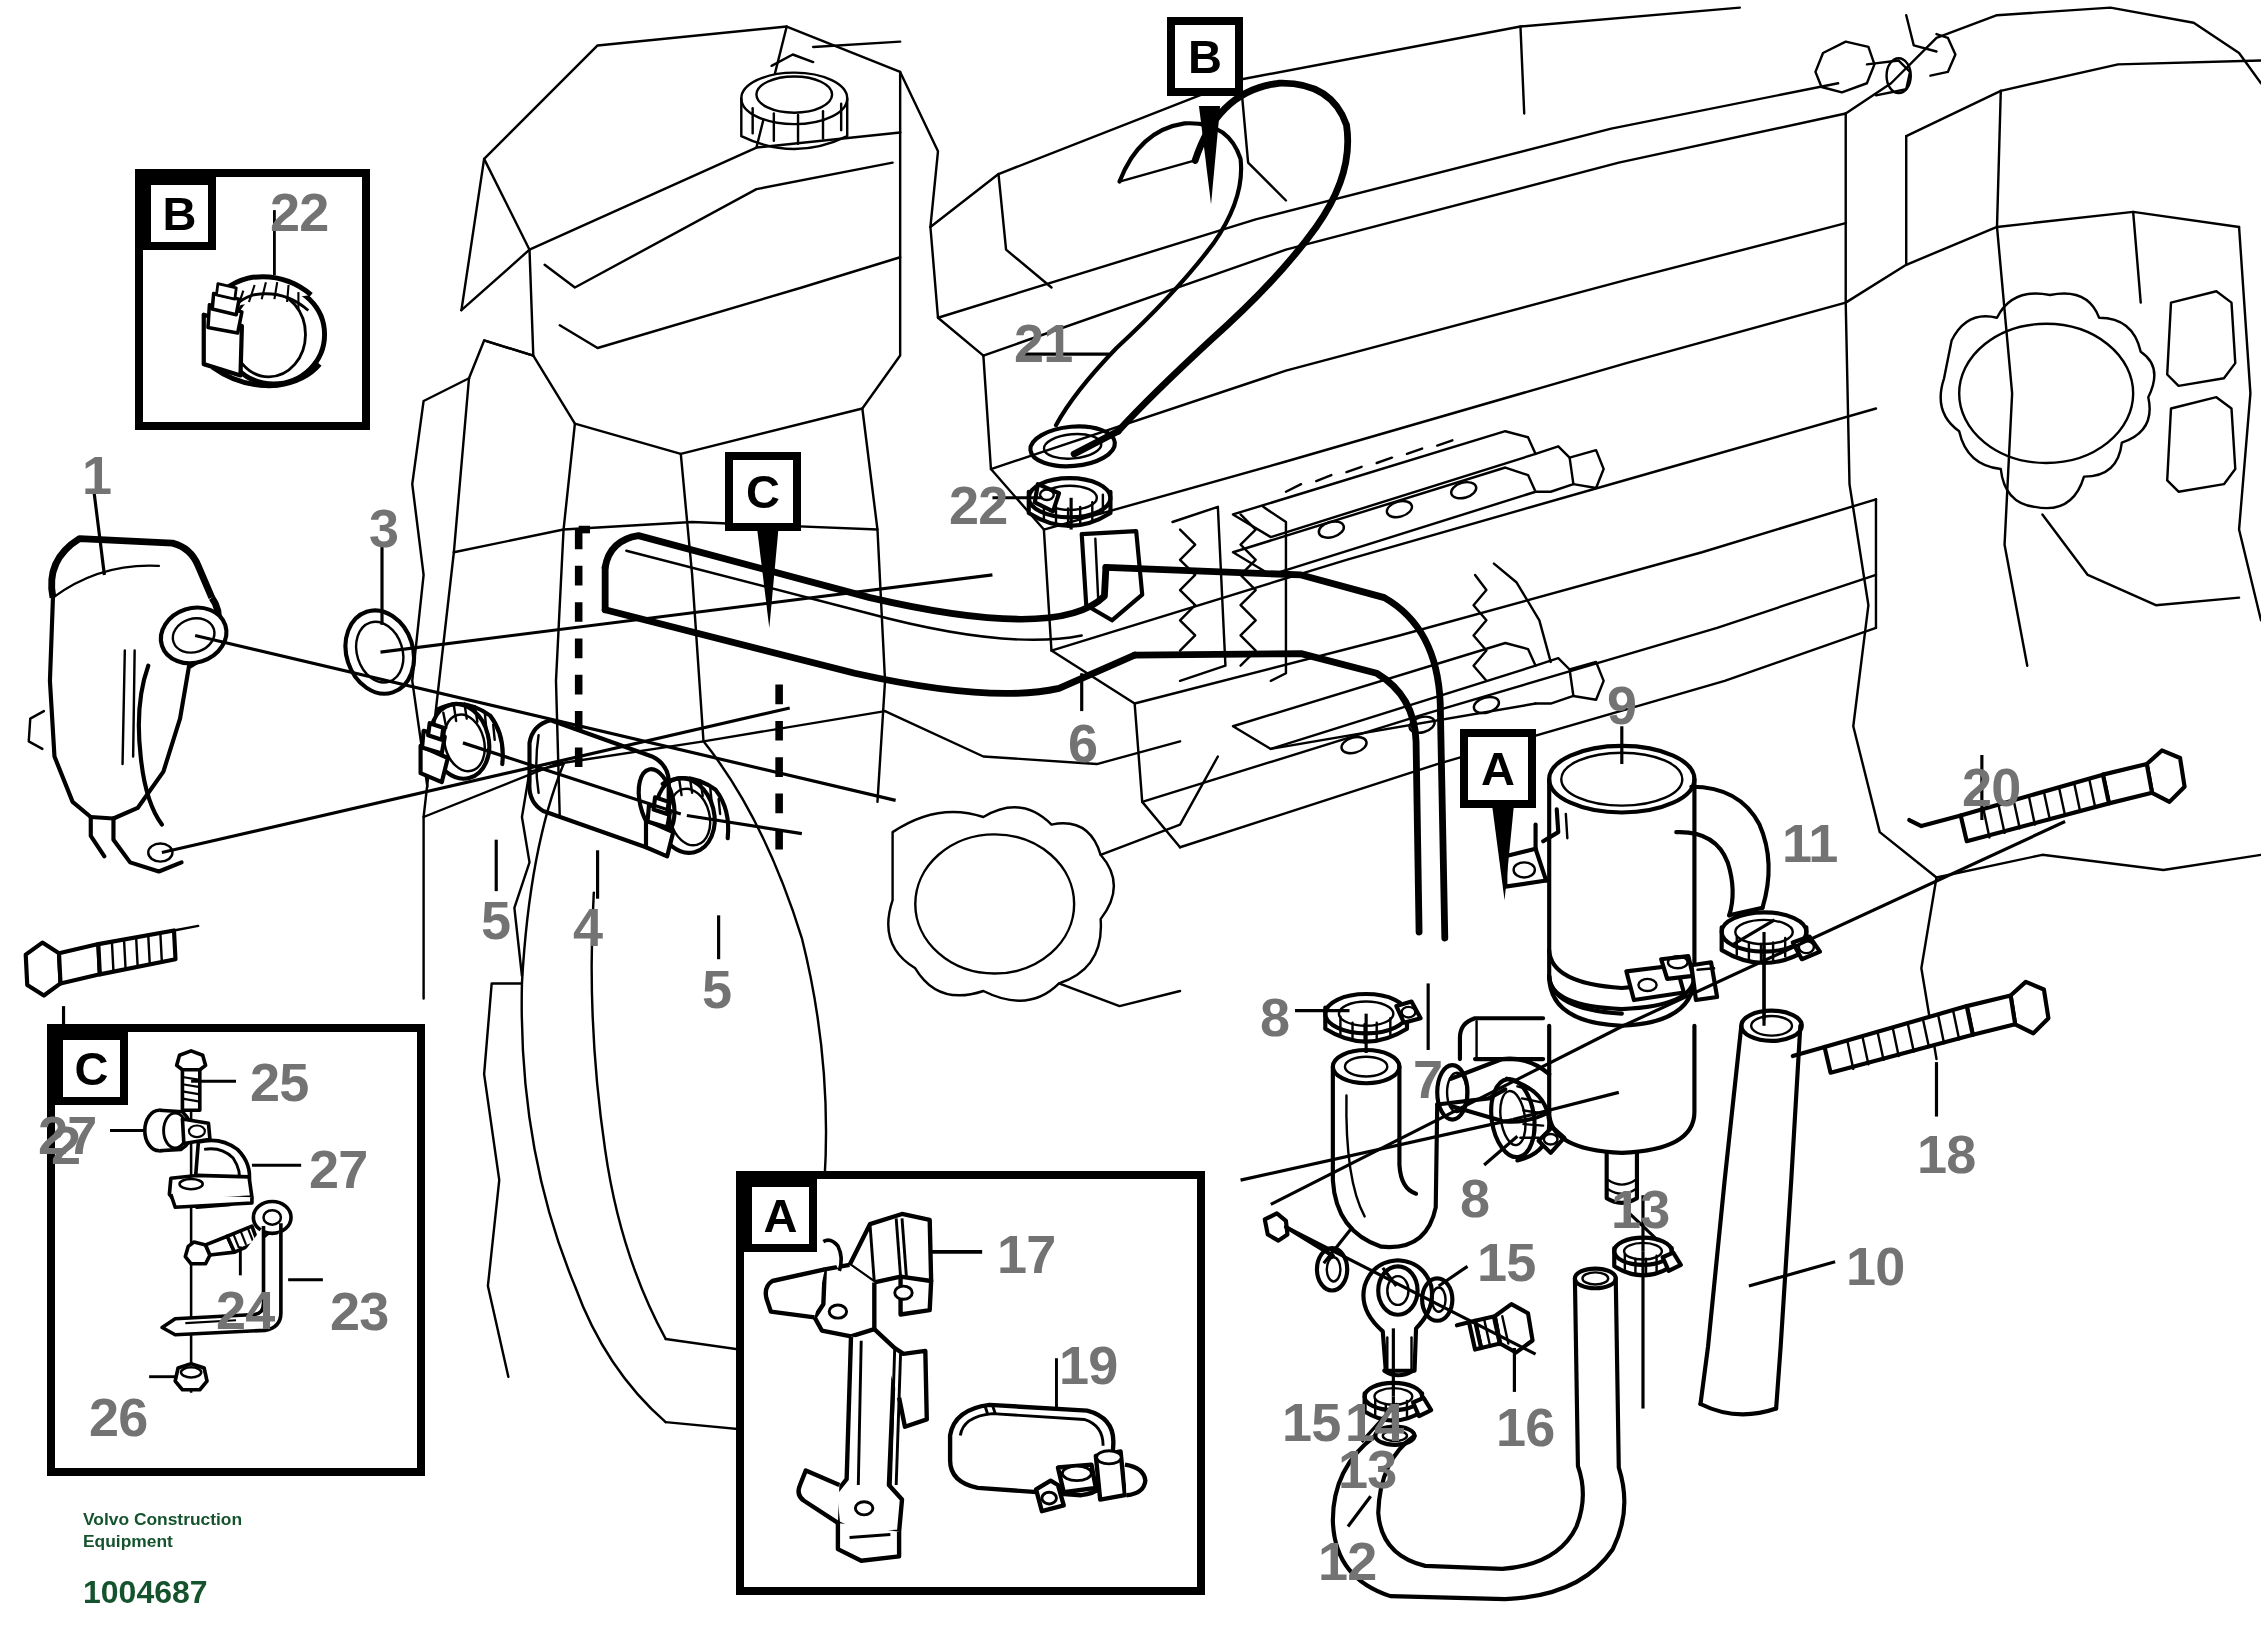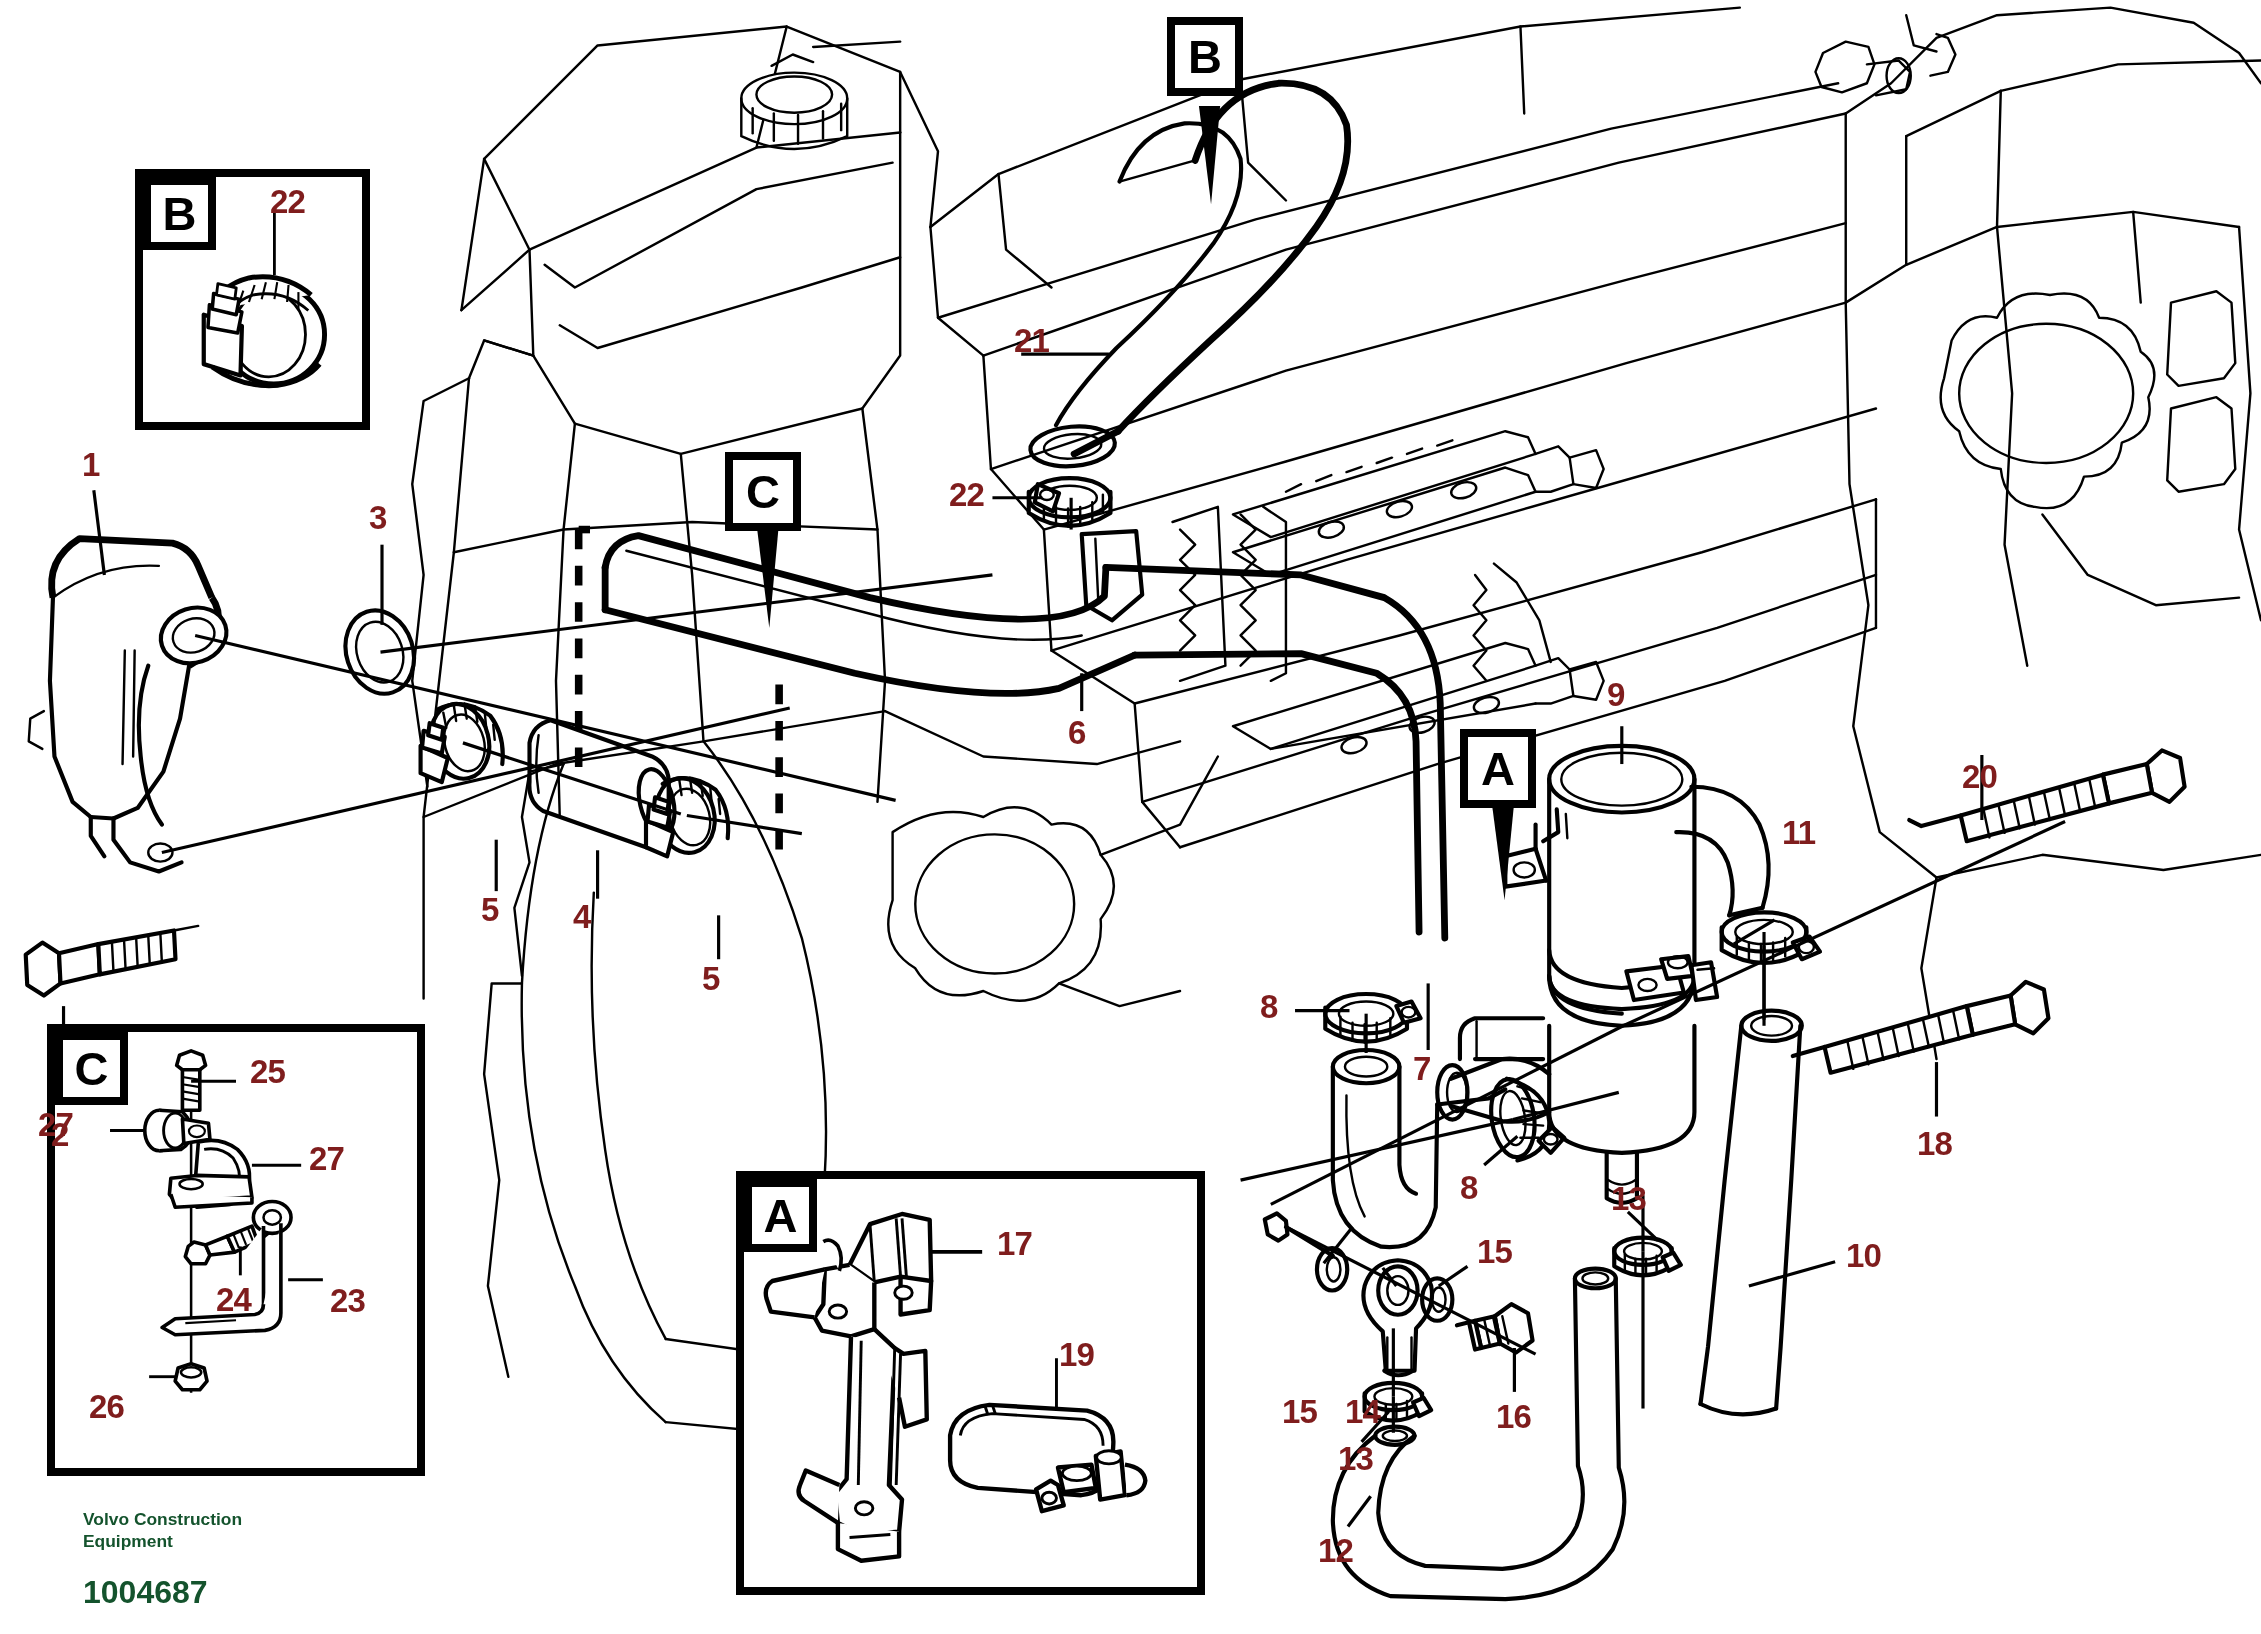--- a/index.html
+++ b/index.html
@@ -20,22 +20,22 @@
   .dash   {fill:none;stroke:#000;stroke-width:10;stroke-dasharray:26 22;stroke-linecap:butt;}
   .wht    {fill:#fff;stroke:#000;stroke-width:5.5;stroke-linejoin:round;}
   .whtthin{fill:#fff;stroke:#000;stroke-width:3.2;stroke-linejoin:round;}
   .whtthick{fill:#fff;stroke:#000;stroke-width:9;stroke-linejoin:round;}
   .solidblk{fill:#000;stroke:none;}
   
   .numlbl{
     position:absolute;
     font-family:"Liberation Sans", sans-serif;
     font-weight:bold;
-    font-size:33px;
-    color:#7f1d1d;
+    font-size:54px;
+    color:#737373;
     line-height:1;
     white-space:nowrap;
     letter-spacing:-0.8px;
   }
   .detailbox{
     position:absolute;
     border:8.3px solid #000;
     background:#fff;
     box-sizing:border-box;
   }
@@ -707,21 +707,21 @@
   <div class="numlbl" style="left:1782px;top:816px;">11</div>
   <div class="numlbl" style="left:1318px;top:1534px;">12</div>
   <div class="numlbl" style="left:1611px;top:1182px;">13</div>
   <div class="numlbl" style="left:1338px;top:1442px;">13</div>
   <div class="numlbl" style="left:1345px;top:1395px;">14</div>
   <div class="numlbl" style="left:1282px;top:1395px;">15</div>
   <div class="numlbl" style="left:1477px;top:1235px;">15</div>
   <div class="numlbl" style="left:1496px;top:1400px;text-align:right;">16</div>
   <div class="numlbl" style="left:1917px;top:1127px;">18</div>
   <div class="numlbl" style="left:1962px;top:760px;">20</div>
-  <div class="numlbl" style="left:1014px;top:324px;">21</div>
+  <div class="numlbl" style="left:1014px;top:316px;">21</div>
   <div class="numlbl" style="left:949px;top:478px;">22</div>
 
   <div class="footer" style="left:83px;top:1509px;width:303px;">
     <div class="co">Volvo Construction</div>
     <div class="co">Equipment</div>
     <div class="num">1004687</div>
   </div>
 
 </div>
 

